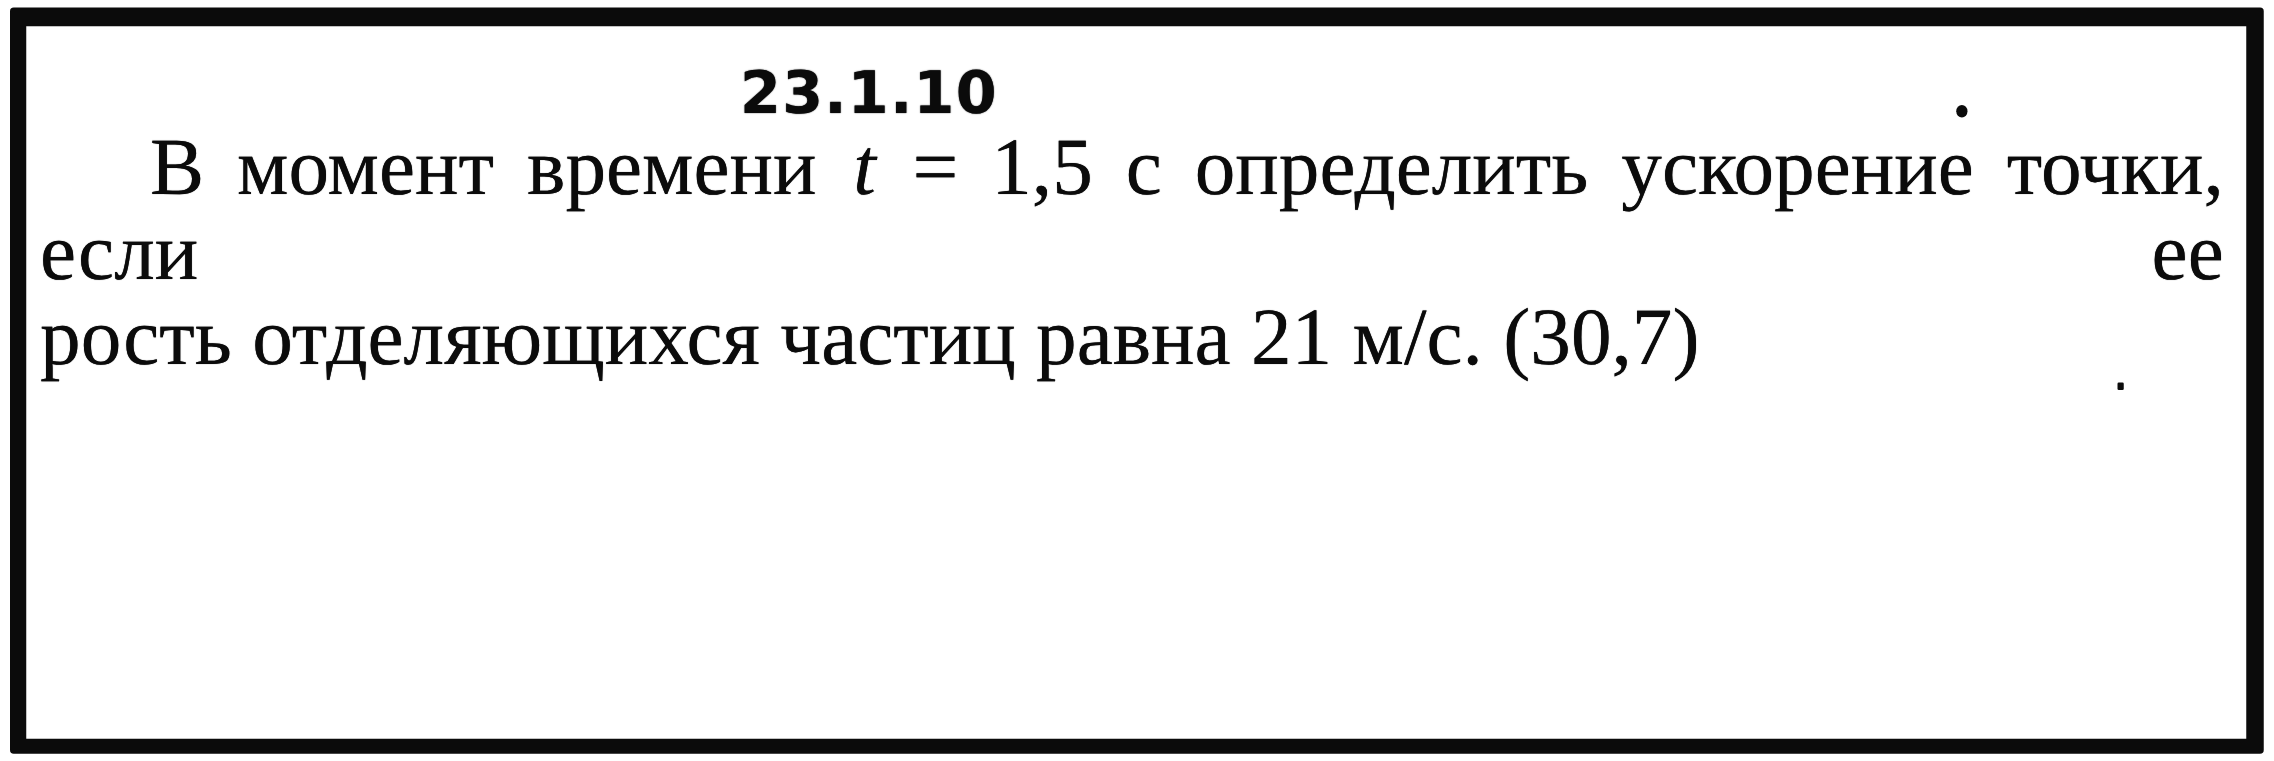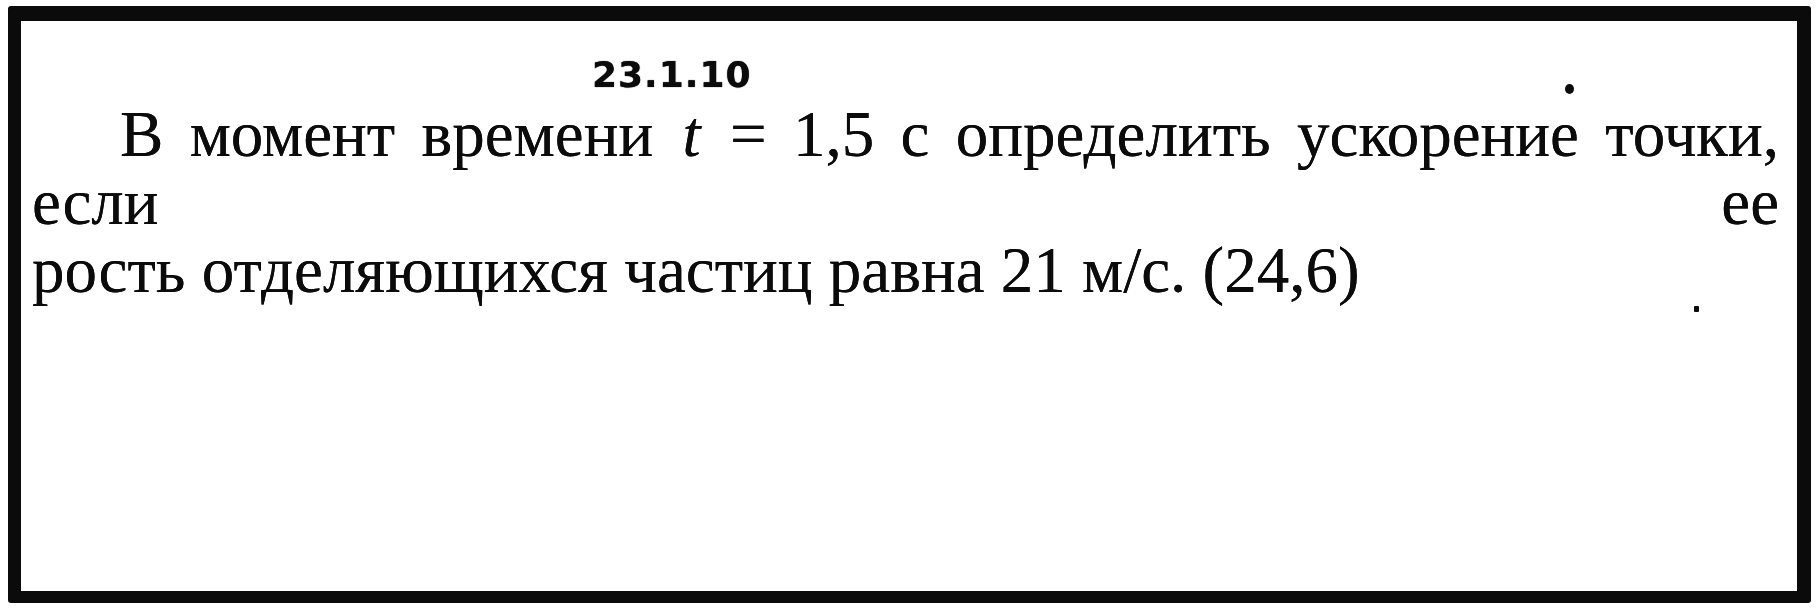--- a/index.html
+++ b/index.html
@@ -29,21 +29,21 @@
     border-radius: 3px;
     pointer-events: none;
   }
   .title {
     position: absolute;
     left: 592px;
     top: 50px;
     margin: 0;
     font-family: "DejaVu Sans", sans-serif;
     font-weight: 700;
-    font-size: 36px;
+    font-size: 47px;
     line-height: 50px;
     letter-spacing: 1px;
     color: #0b0b0b;
     text-shadow: 0 0 1px #0b0b0b;
   }
   .body-text {
     position: absolute;
     left: 32px;
     right: 40px;
     top: 100px;
@@ -94,20 +94,20 @@
 
   <div class="frame"></div>
 
   <h1 class="title">23.1.10</h1>
 
   <div class="body-text">
 
     <p class="line first"><span>В момент времени </span><span class="var">t</span><span> = 1,5 с определить ускорение точки, если ее</span></p>
 
 
-    <p class="line last"><span>рость отделяющихся частиц равна 21 м/с. (24,6)</span></p>
+    <p class="line last"><span>рость отделяющихся частиц равна 21 м/с. (30,7)</span></p>
 
   </div>
 
   <span class="speck speck-a"></span>
   <span class="speck speck-b"></span>
 
 </div>
 
 </body></html>

